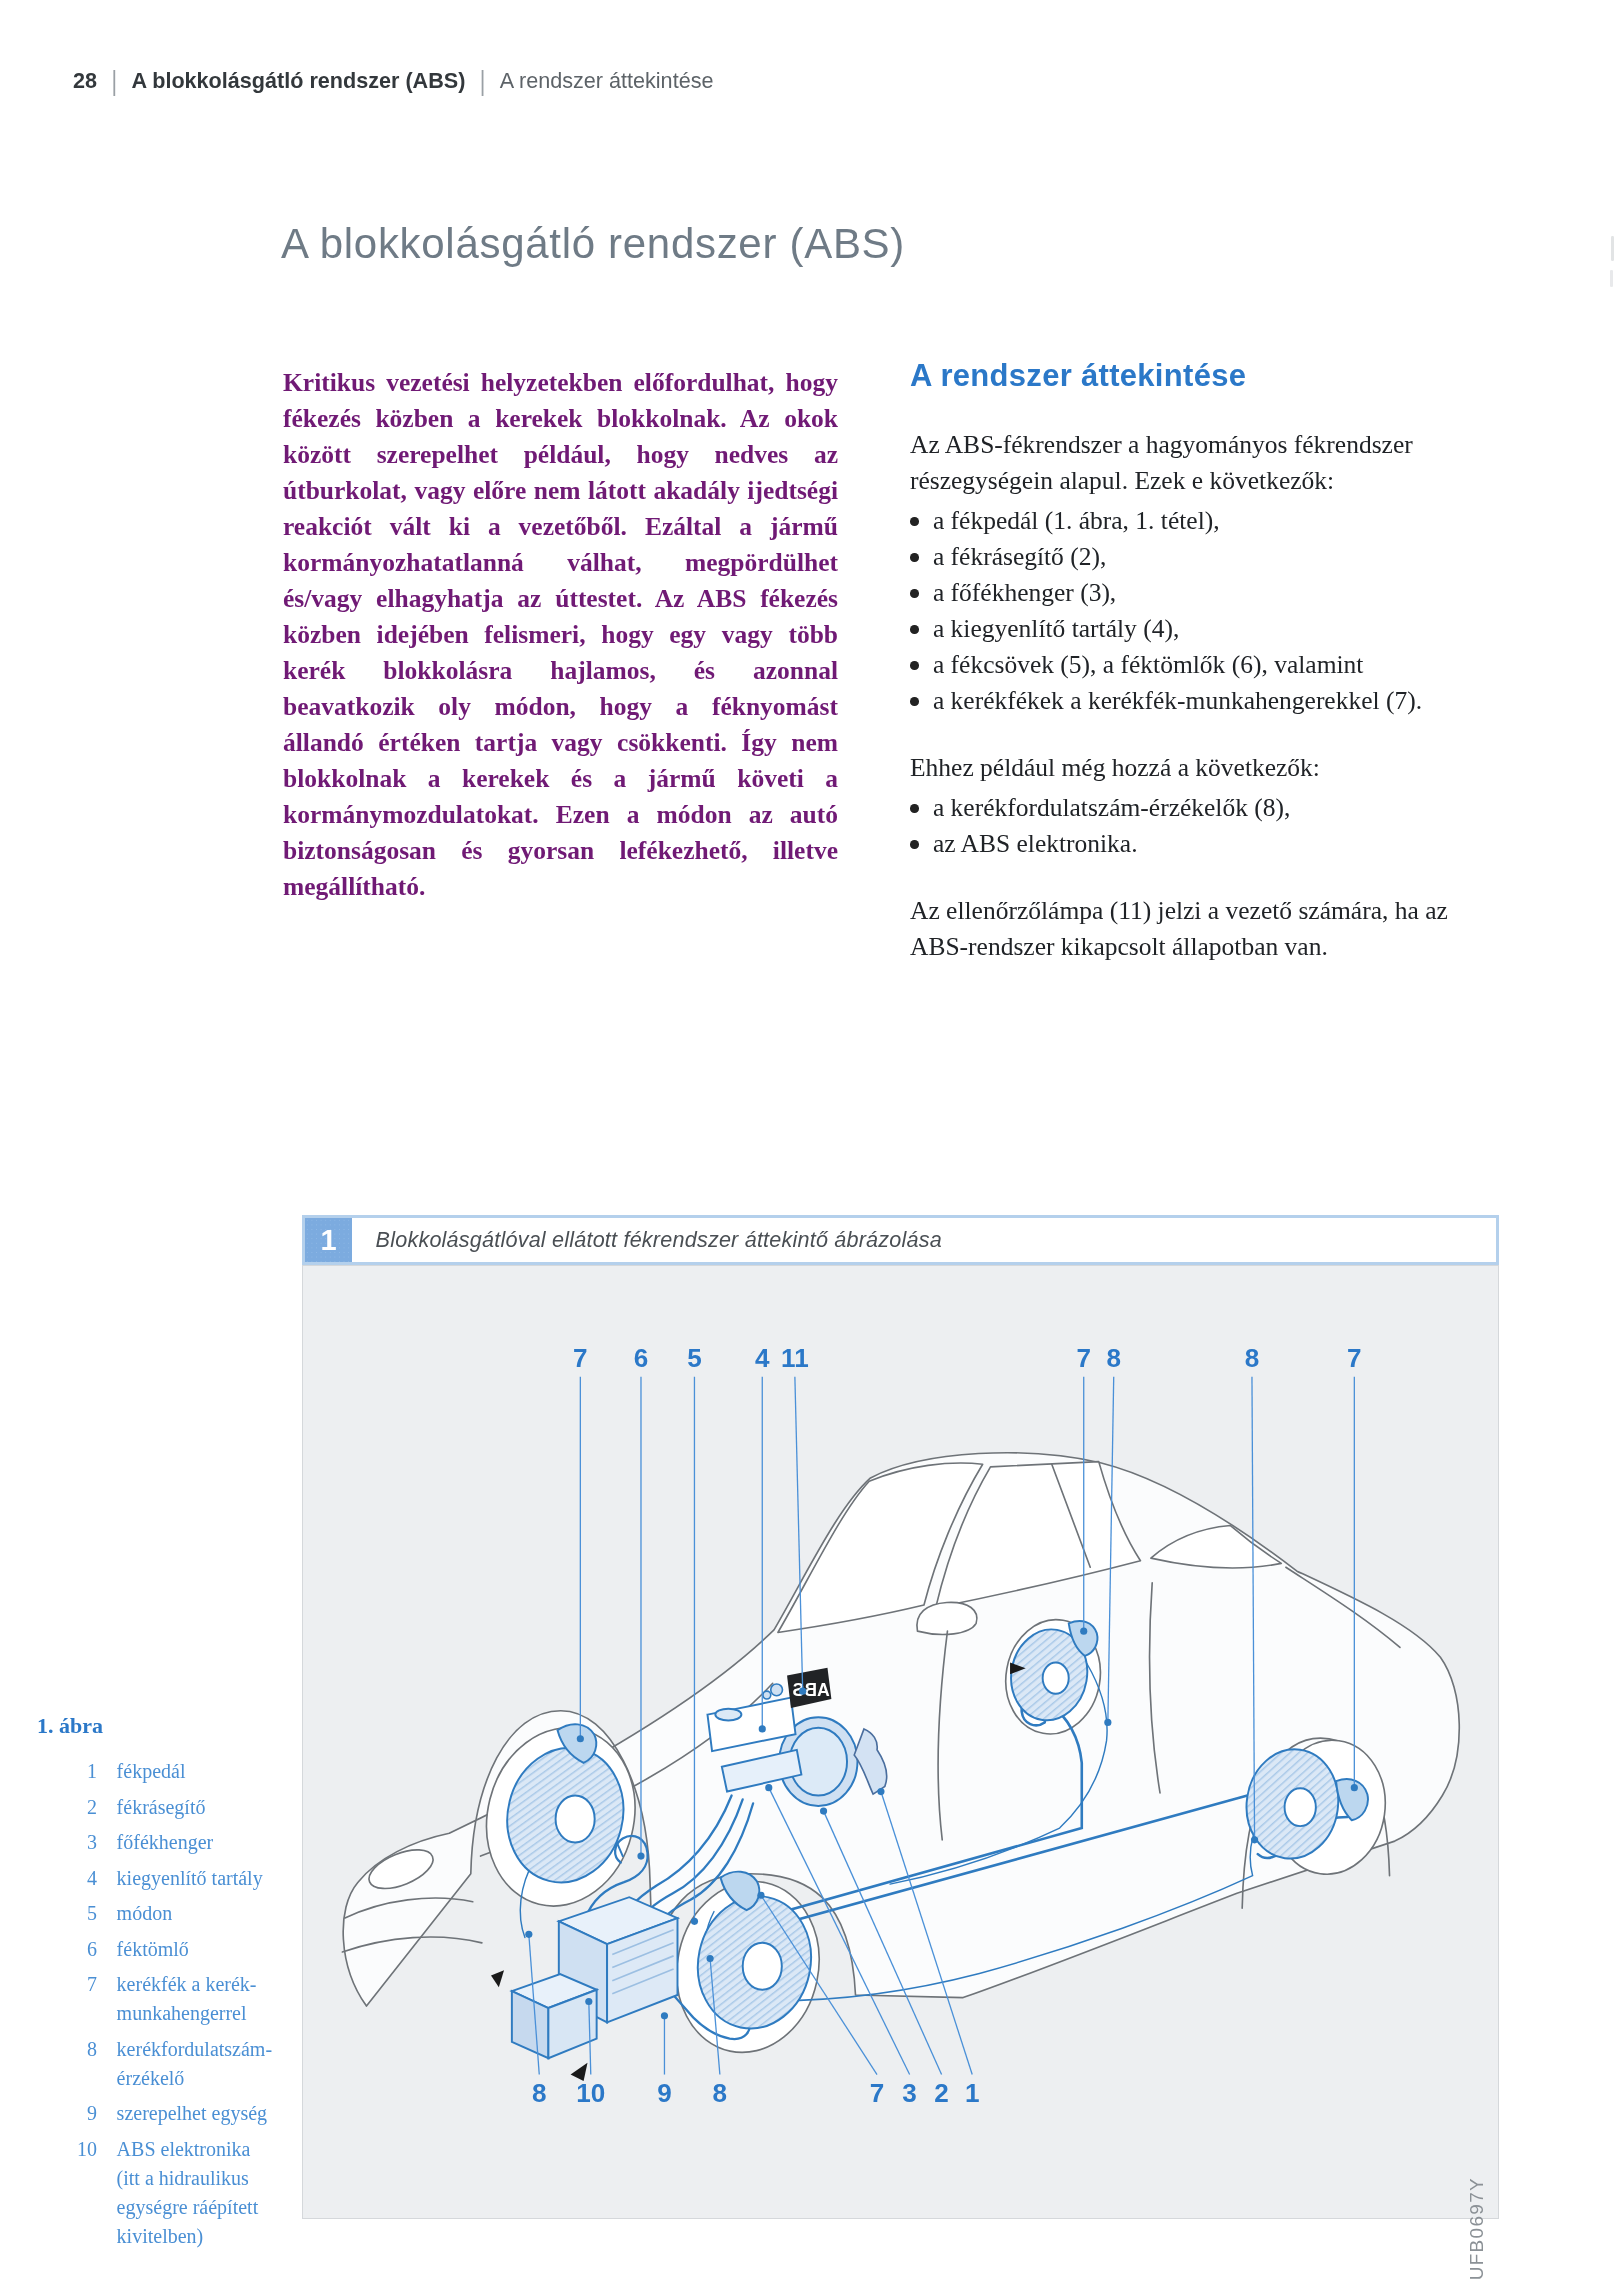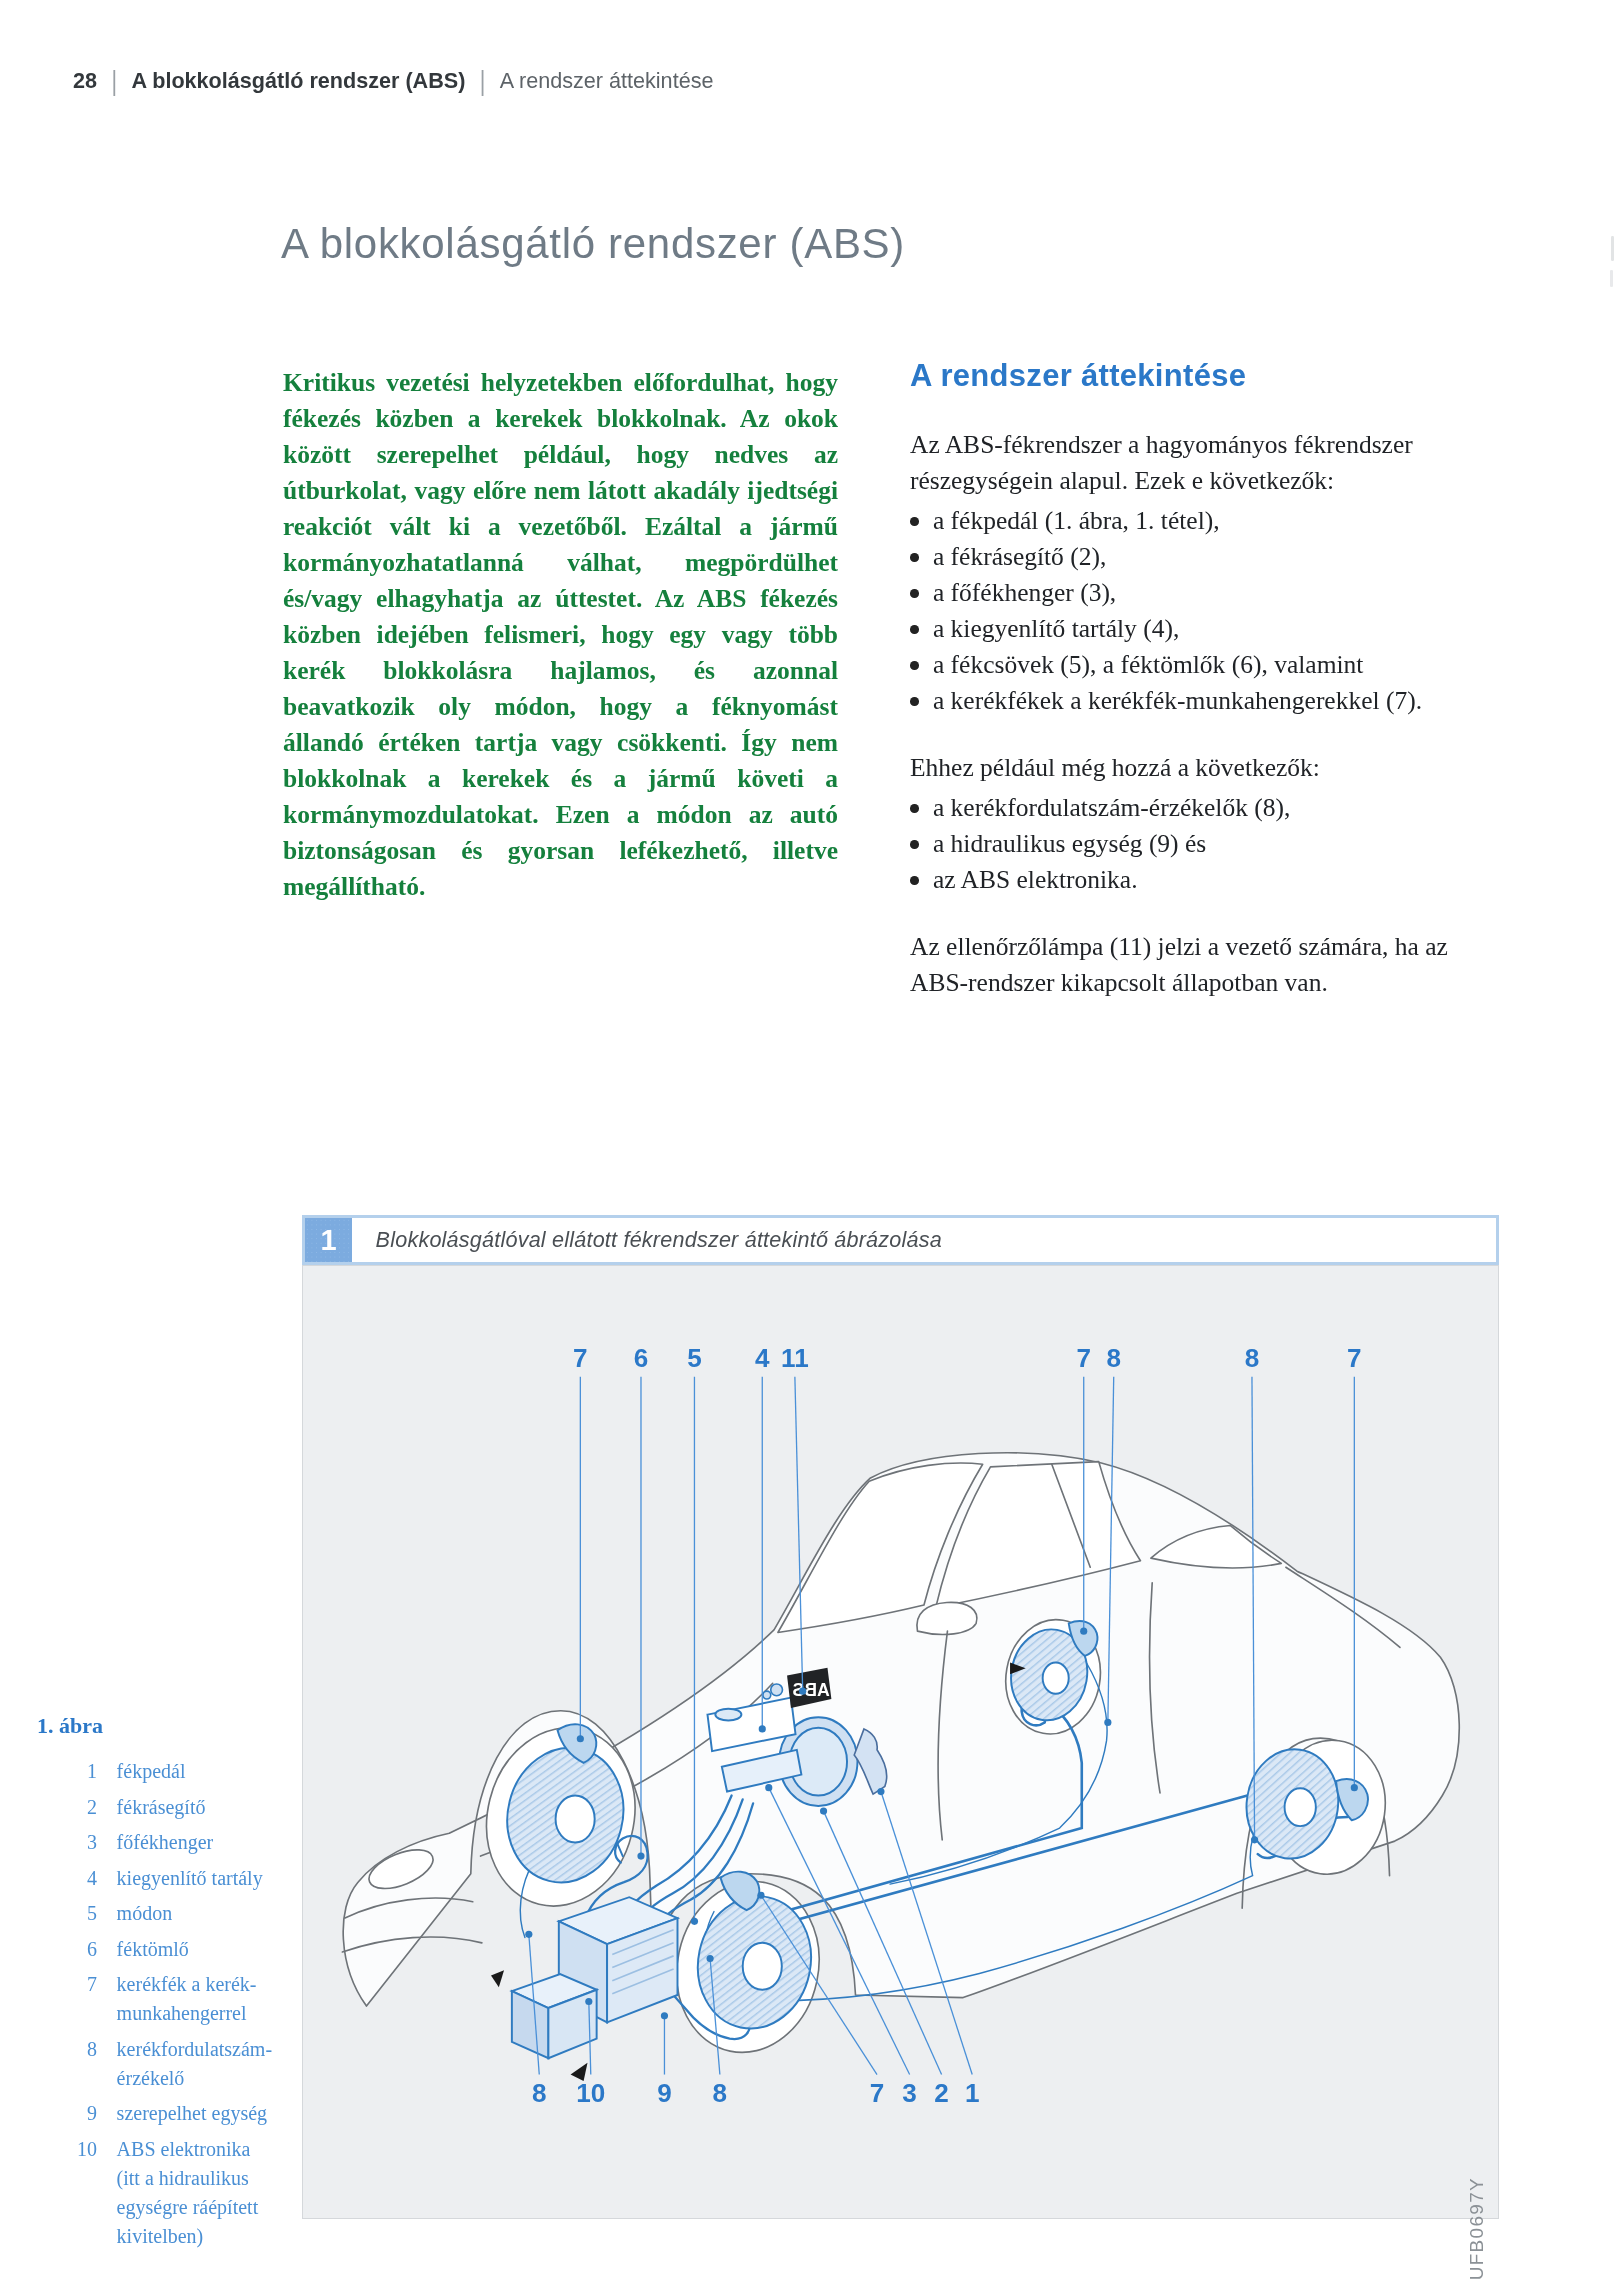--- a/index.html
+++ b/index.html
@@ -25,21 +25,21 @@
   
   .main-title{
     position:absolute;left:281px;top:220px;
     font-family:"Liberation Sans", sans-serif;font-weight:400;
     font-size:42px;letter-spacing:0.7px;color:#6f7b86;
   }
   
   .col-left{
     position:absolute;left:283px;top:365px;width:555px;
     font-size:25.5px;line-height:36px;font-weight:700;
-    text-align:justify;color:#15803d;
+    text-align:justify;color:#701a75;
   }
   .col-right{
     position:absolute;left:910px;top:359px;width:585px;
     font-size:25.5px;line-height:36px;color:#202327;
   }
   .col-right h2{
     font-family:"Liberation Sans", sans-serif;font-size:31px;line-height:34px;
     color:var(--accent);font-weight:bold;margin-bottom:34px;letter-spacing:0.3px;
   }
   .col-right p{margin-bottom:3.9px;}
@@ -144,24 +144,20 @@
       </li>
     </ul>
   <p class="spaced">Ehhez például még hozzá a következők:</p>
   <ul class="bullets">
 
       <li>
         <span class="dot"></span>
         <span class="btxt">a kerékfordulatszám-érzékelők (8),</span>
       </li>
 
-      <li>
-        <span class="dot"></span>
-        <span class="btxt">a hidraulikus egység (9) és</span>
-      </li>
 
       <li>
         <span class="dot"></span>
         <span class="btxt">az ABS elektronika.</span>
       </li>
     </ul>
   <p class="spaced">Az ellenőrzőlámpa (11) jelzi a vezető számára, ha az ABS-rendszer kikapcsolt állapotban van.</p>
 </div>
 
 <div class="fig-bar">

